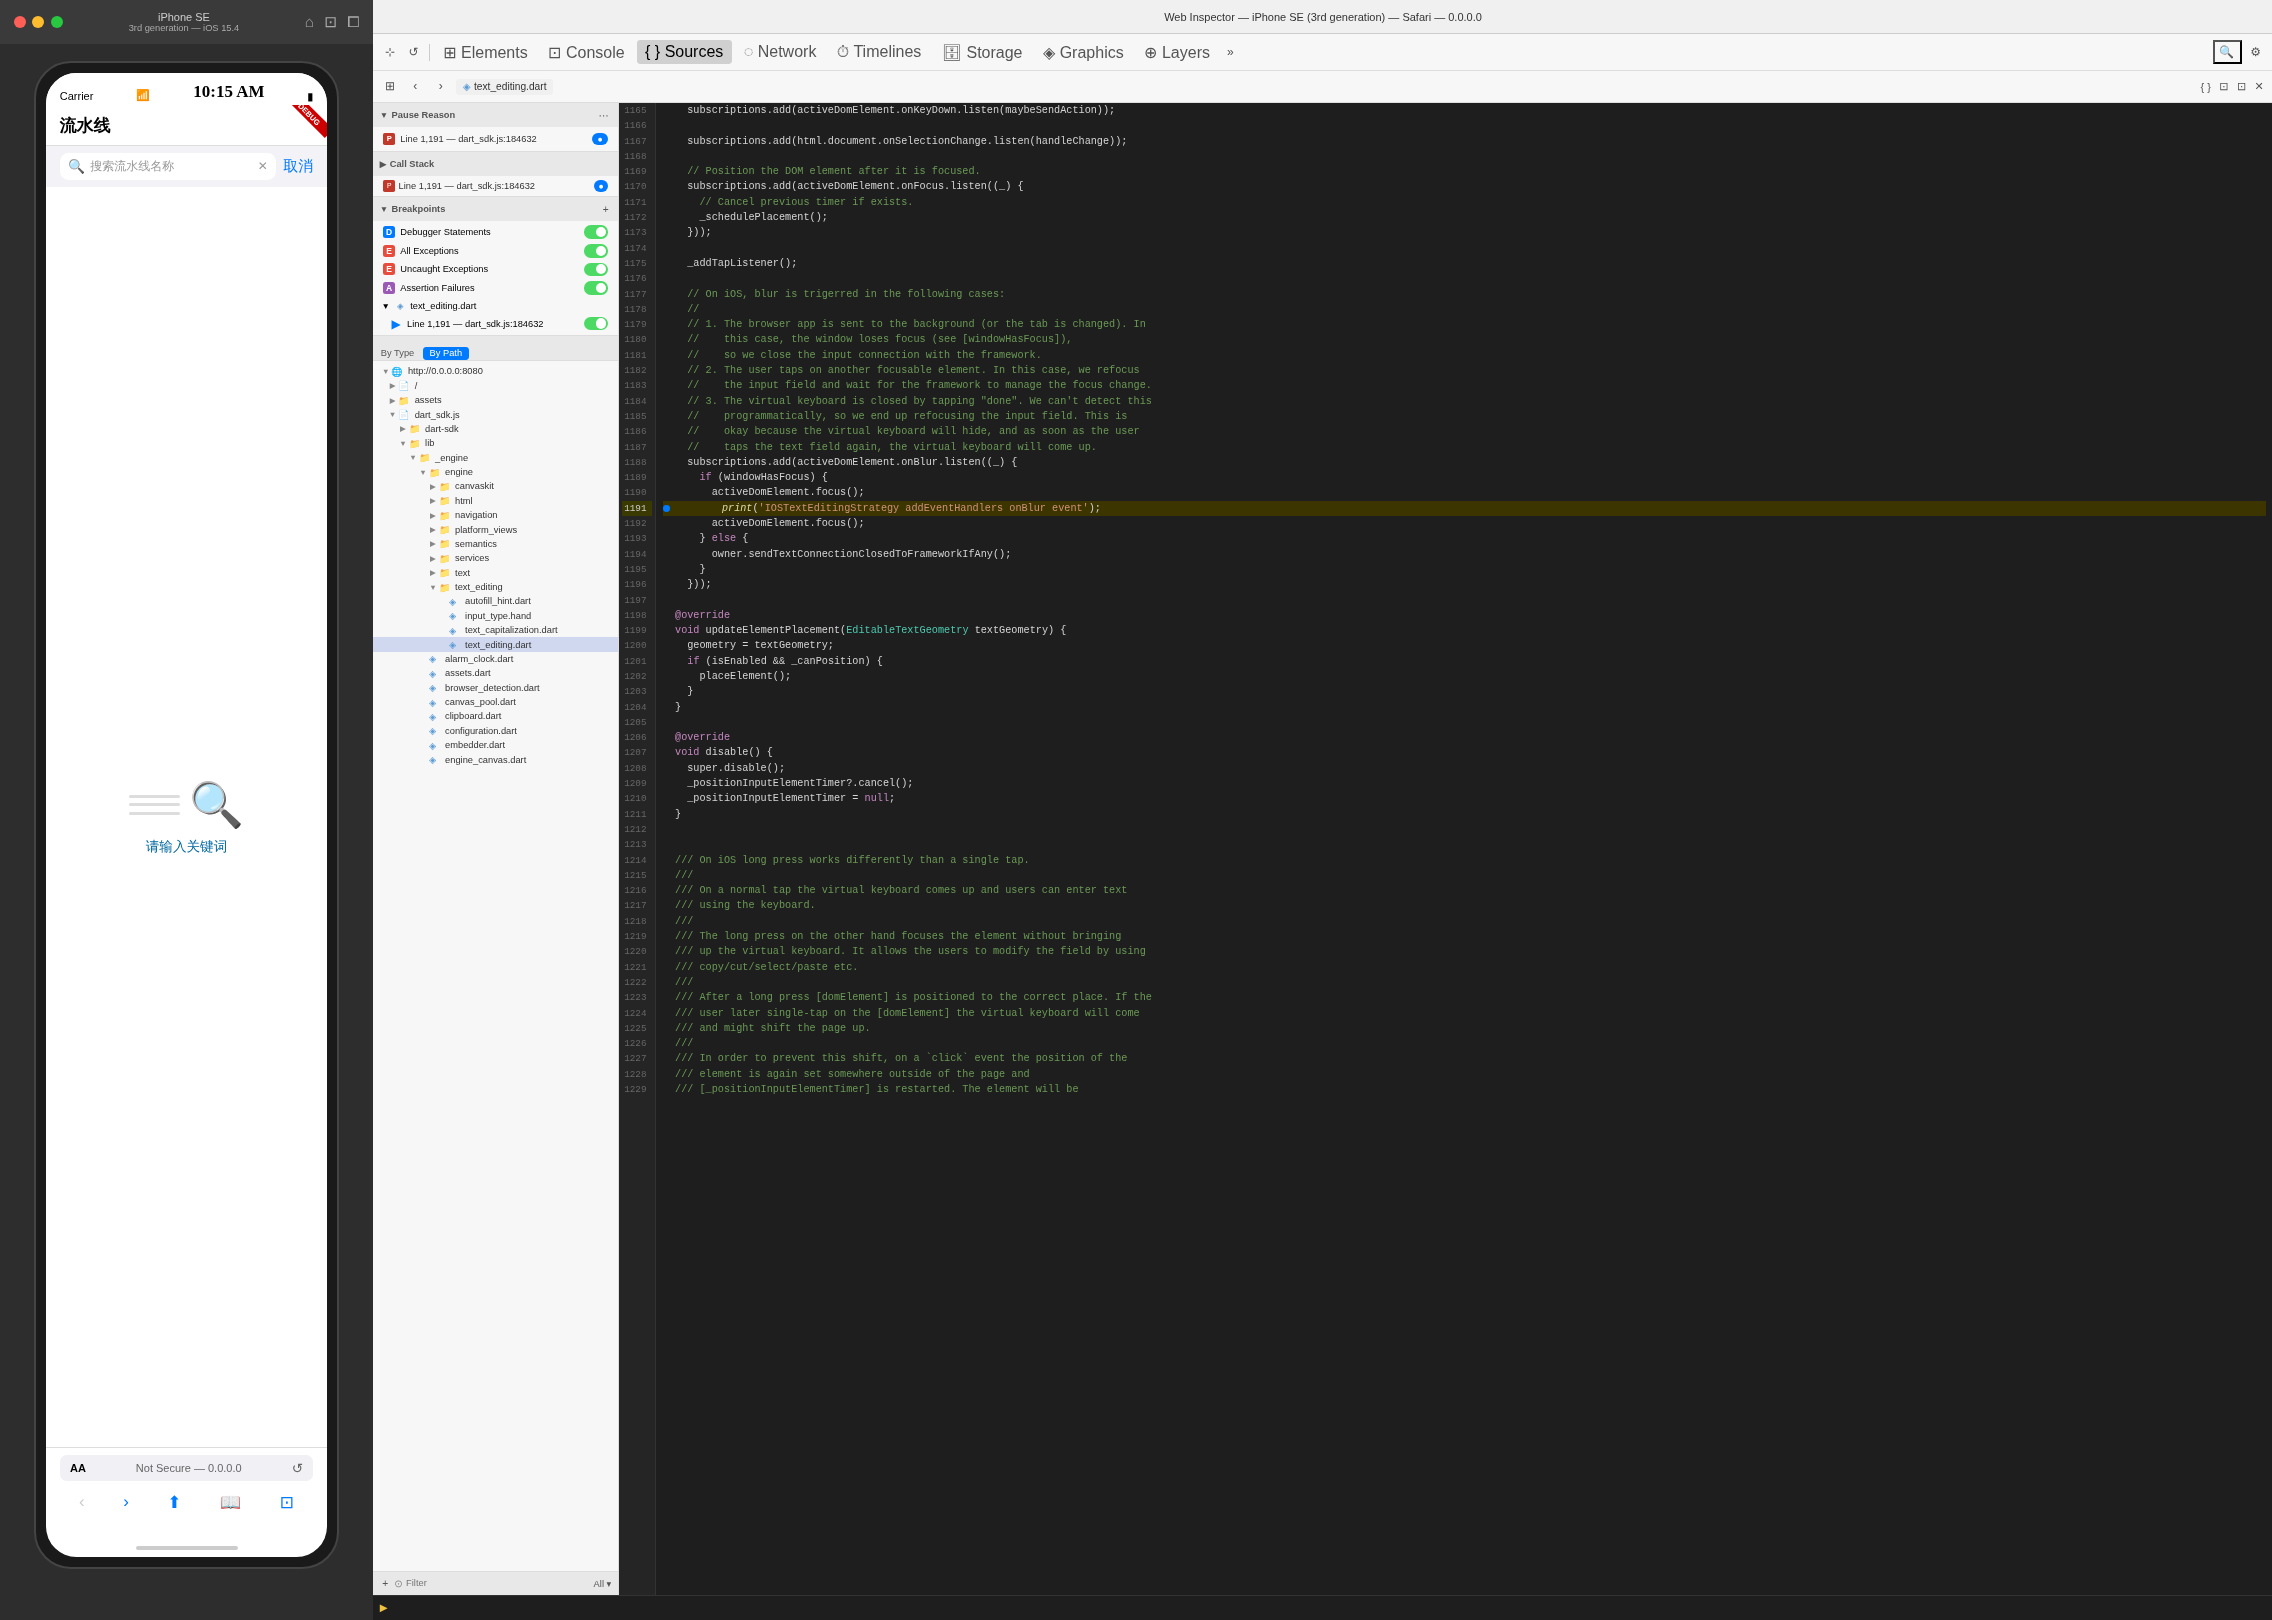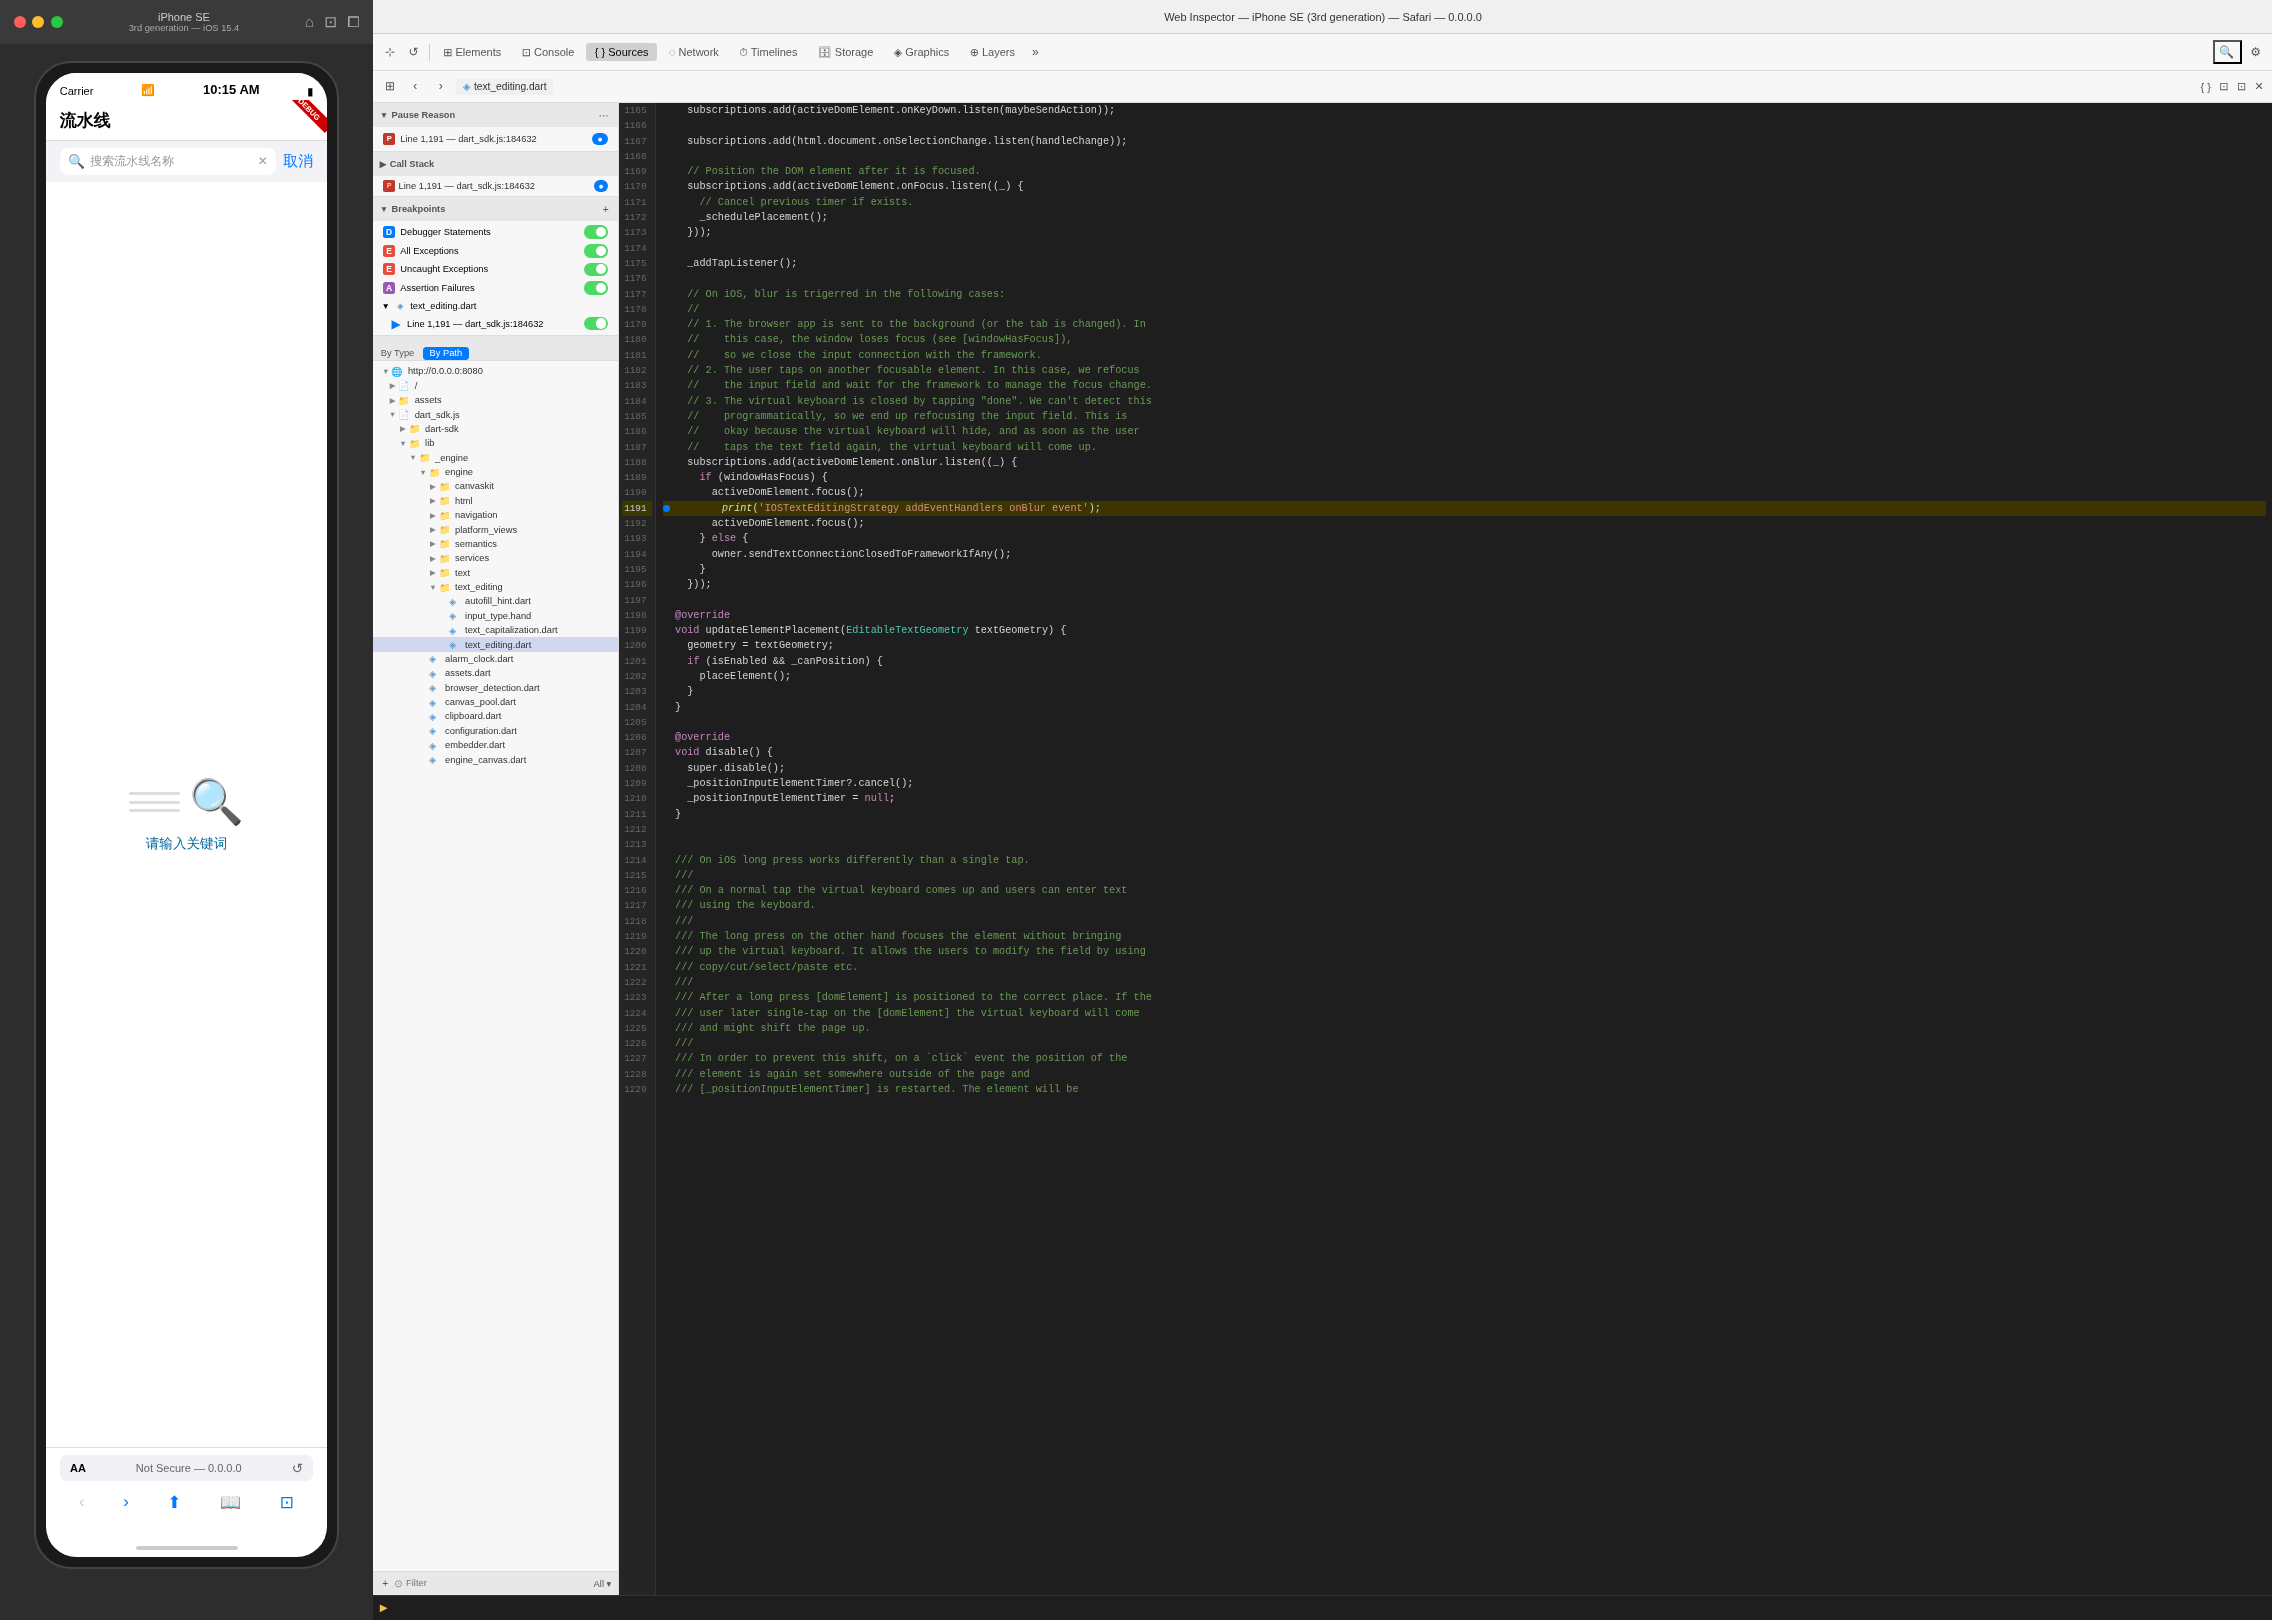--- a/index.html
+++ b/index.html
@@ -73,21 +73,21 @@
       background: #fff;
       padding: 8.5px 13.6px 3.4px;
       display: flex;
       justify-content: space-between;
       align-items: flex-end;
       font-size: 11px;
       font-weight: 600;
       gap: 20px;
     }
     .status-carrier { font-size: 11px; font-weight: 500; }
-    .status-time { font-size: 13px; font-weight: 600; font-family: Liberation Sans, sans-serif; }
+    .status-time { font-size: 17px; font-weight: 600; font-family: Liberation Serif, serif; }
     .status-right { display: flex; gap: 3.4px; align-items: center; font-size: 10.2px; }
 
     .app-nav-bar {
       background: rgba(255,255,255,0.9);
       padding: 8.5px 13.6px;
       text-align: left;
       font-size: 17px;
       font-weight: 600;
       color: #000;
       border-bottom: 0.8px solid #ddd;
@@ -222,21 +222,21 @@
       display: flex;
       align-items: center;
       gap: 3.4px;
     }
     .toolbar-tab {
       padding: 3.4px 8.5px;
       border: none;
       background: transparent;
       cursor: pointer;
       color: #555;
-      font-size: 11px;
+      font-size: 16px;
       border-radius: 3.4px;
       white-space: nowrap;
     }
     .toolbar-tab.active { background: #d0d0d0; color: #000; }
     .toolbar-separator {
       width: 0.8px;
       height: 17px;
       background: #ccc;
       margin: 0 1.7px;
     }

